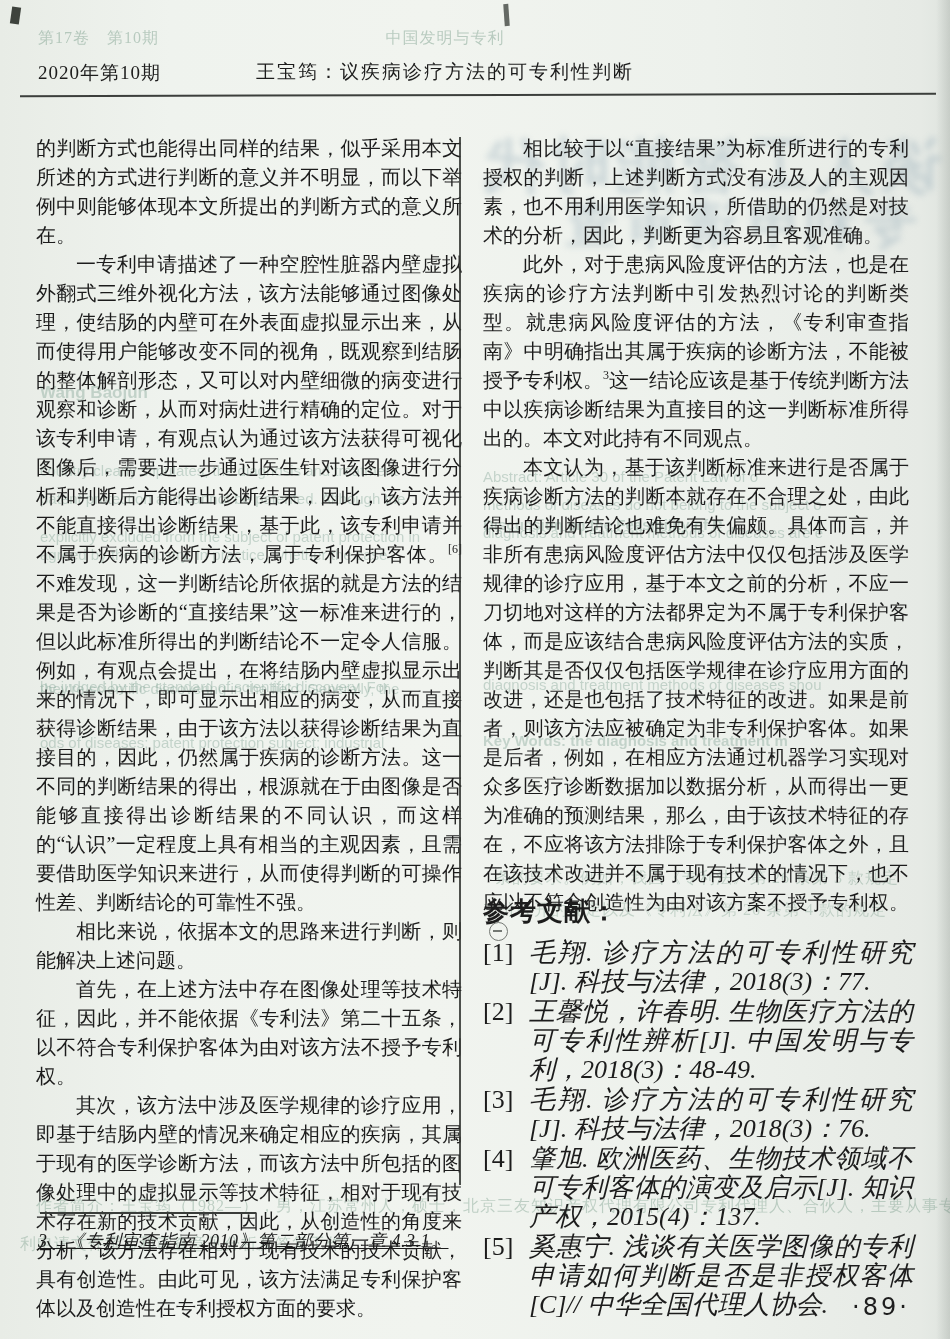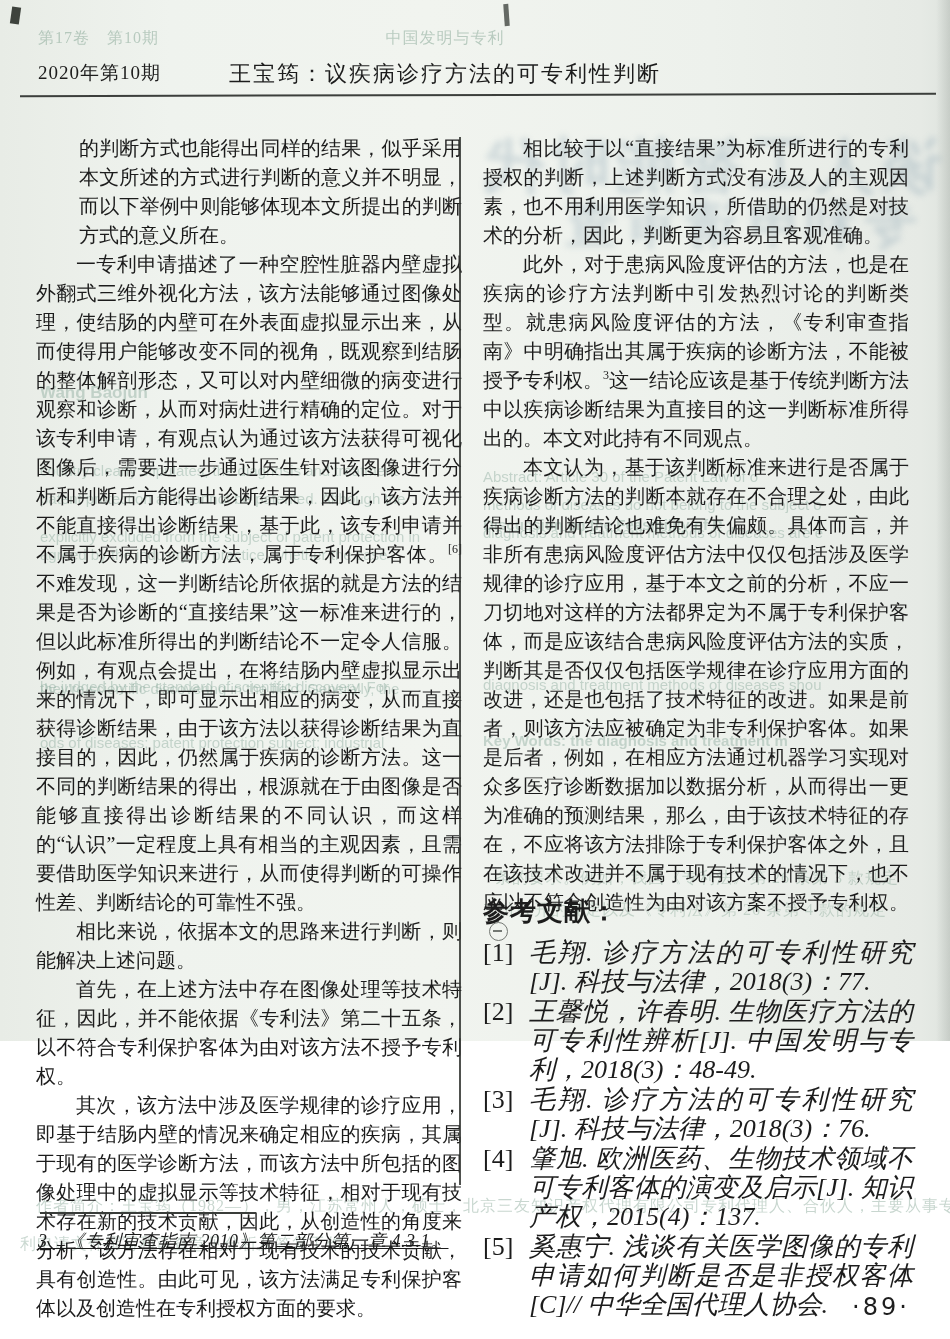--- a/index.html
+++ b/index.html
@@ -1,39 +1,39 @@
 <!DOCTYPE html>
 <html><head>
 <meta charset="utf-8">
 <style>
   html,body{margin:0;padding:0;}
   body{width:950px;height:1339px;overflow:hidden;
        font-family:"Liberation Serif","DejaVu Serif",serif;}
-  .page{position:absolute;top:0;left:0;width:950px;height:1041px;
+  .page{position:absolute;top:0;left:0;width:950px;height:1339px;
         background:linear-gradient(90deg,#e8ece6 0%,#eff3ee 18%,#f1f4ef 45%,#edf1ec 75%,#e6eae5 97%,#dfe4df 100%);
         color:#1c1c1c;}
   .page::after{content:"";position:absolute;right:0;top:0;width:14px;height:100%;
         background:linear-gradient(90deg,rgba(0,0,0,0),rgba(90,100,90,.18));pointer-events:none;}
 
   
   .issue{position:absolute;left:38px;top:60px;font-size:19px;letter-spacing:1px;}
   .running-title{position:absolute;left:0;right:60px;top:59px;text-align:center;
-        font-size:22px;letter-spacing:2px;}
+        font-size:19px;letter-spacing:2px;}
   .head-rule{position:absolute;left:20px;top:94px;width:916px;height:2px;
         background:#3c3f3c;transform:rotate(-.15deg);}
 
   
   .mark1{position:absolute;left:11px;top:7px;width:9px;height:17px;background:#20241f;opacity:.85;transform:rotate(8deg);}
   .mark2{position:absolute;left:504px;top:4px;width:5px;height:22px;background:#2a2e29;opacity:.7;transform:rotate(-4deg);}
 
   
   .col{position:absolute;width:426px;font-size:20px;line-height:29px;
        text-align:justify;text-justify:inter-ideograph;}
   .col p{margin:0;text-indent:2em;}
-  .col p.noindent{text-indent:0;margin-left:43px;}
+  .col p.noindent{text-indent:0;}
   .left-col{left:36px;top:134px;}
   .right-col{left:483px;top:134px;}
   sup{font-size:12px;line-height:0;}
 
   .divider{position:absolute;left:459px;top:137px;width:2px;height:1048px;background:#30332f;opacity:.85;}
 
   
   .fn-rule{position:absolute;left:40px;top:1212px;width:216px;height:2px;background:#3a3d3a;}
   .footnote{position:absolute;left:38px;top:1228px;width:430px;font-size:18px;line-height:26px;
         font-style:italic;letter-spacing:.5px;text-decoration:underline;}

